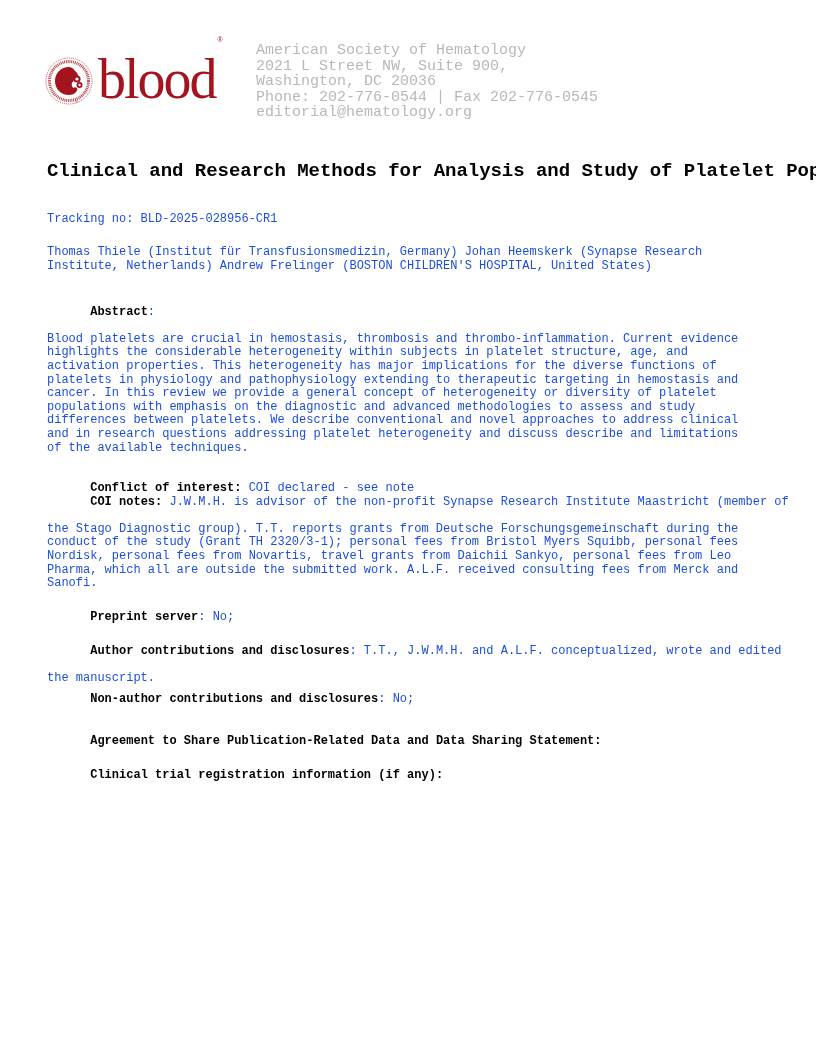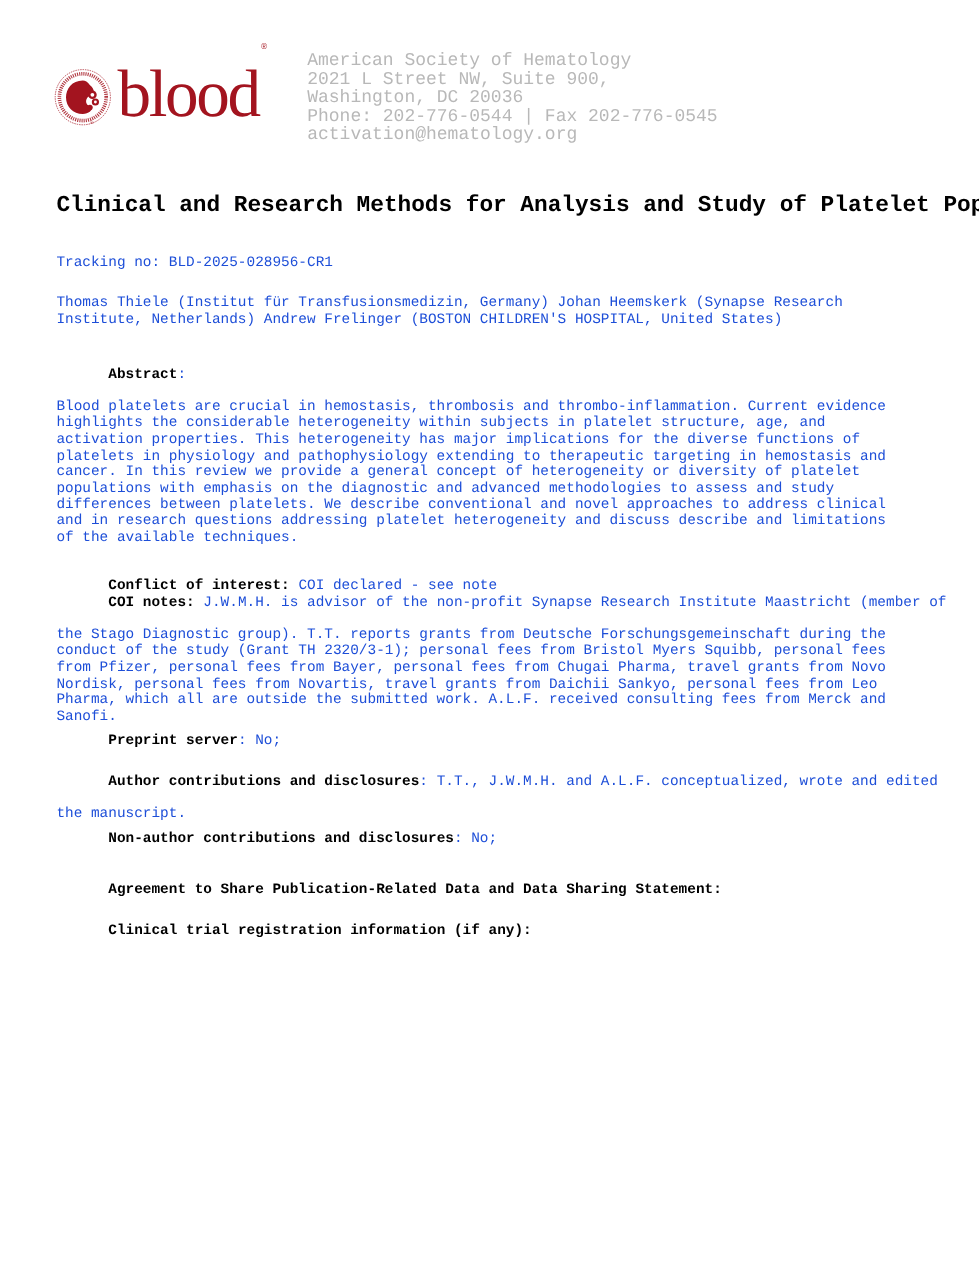--- a/index.html
+++ b/index.html
@@ -107,21 +107,21 @@
     </svg>
     <span class="logo-word">blood</span>
     <span class="logo-reg">®</span>
   </div>
 
   <div class="address">
     <div>American Society of Hematology</div>
     <div>2021 L Street NW, Suite 900,</div>
     <div>Washington, DC 20036</div>
     <div>Phone: 202-776-0544 | Fax 202-776-0545</div>
-    <div>activation@hematology.org</div>
+    <div>editorial@hematology.org</div>
   </div>
 
   <div class="title">Clinical and Research Methods for Analysis and Study of Platelet Populations</div>
 
   <div class="block" style="top: 213px;">
     <div class="line light">Tracking no: BLD-2025-028956-CR1</div>
   </div>
 
   <div class="block" style="top: 246px;">
     <div class="line light">Thomas Thiele (Institut für Transfusionsmedizin, Germany) Johan Heemskerk (Synapse Research</div>
@@ -148,21 +148,20 @@
       <span class="label">Conflict of interest:</span><span class="light"> COI declared - see note</span>
     </div>
   </div>
 
   <div class="block" style="top: 482px;">
     <div class="line">
       <span class="label">COI notes:</span><span class="light"> J.W.M.H. is advisor of the non-profit Synapse Research Institute Maastricht (member of</span>
     </div>
     <div class="line light">the Stago Diagnostic group). T.T. reports grants from Deutsche Forschungsgemeinschaft during the</div>
     <div class="line light">conduct of the study (Grant TH 2320/3-1); personal fees from Bristol Myers Squibb, personal fees</div>
-    <div class="line light">from Pfizer, personal fees from Bayer, personal fees from Chugai Pharma, travel grants from Novo</div>
     <div class="line light">Nordisk, personal fees from Novartis, travel grants from Daichii Sankyo, personal fees from Leo</div>
     <div class="line light">Pharma, which all are outside the submitted work. A.L.F. received consulting fees from Merck and</div>
     <div class="line light">Sanofi.</div>
   </div>
 
   <div class="block" style="top: 597px;">
     <div class="line">
       <span class="label">Preprint server</span><span class="light">:</span><span class="light"> No;</span>
     </div>
   </div>

